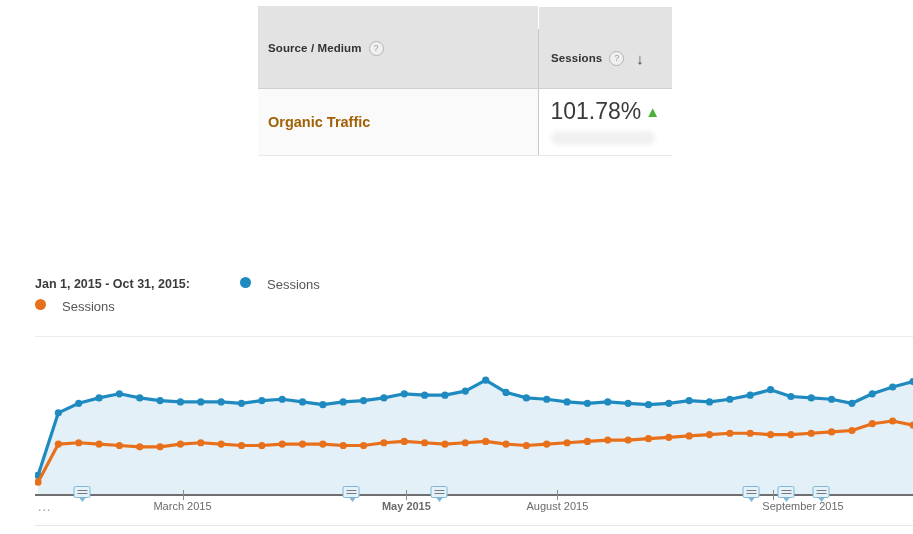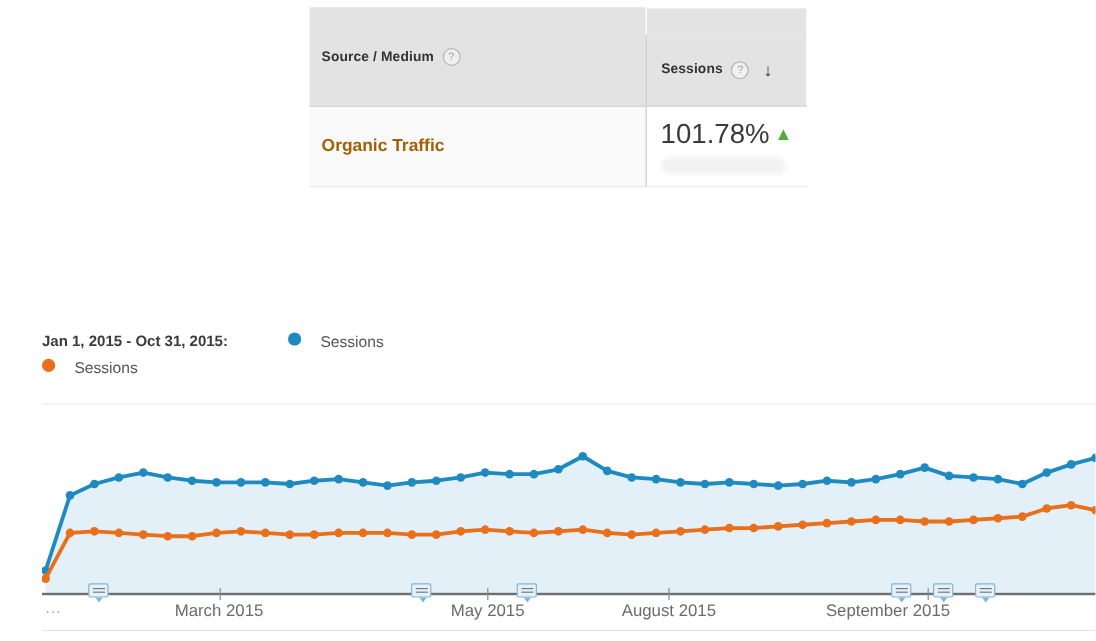--- a/index.html
+++ b/index.html
@@ -205,21 +205,21 @@
   .axis-tick {
     position: absolute;
     top: 0;
     width: 1px;
     height: 10px;
     background: #8a8a8a;
   }
   .axis-label {
     position: absolute;
     top: 10px;
-    font-size: 14px;
+    font-size: 11px;
     color: #6b6b6b;
     transform: translateX(-50%);
     white-space: nowrap;
   }
   .axis-ellipsis {
     position: absolute;
     top: 10px;
     left: 3px;
     font-size: 12.5px;
     color: #9a9a9a;
@@ -412,25 +412,25 @@
     </svg>
 </div>
 
 <div class="axis-block">
   <div class="axis-line"></div>
   <div id="axis-items">
       <div class="axis-ellipsis">...</div>
       <div class="axis-tick" style="left: 147.504px;"></div>
       <div class="axis-label" style="left: 147.504px;">March 2015</div>
       <div class="axis-tick" style="left: 371.394px;"></div>
-      <div class="axis-label" style="left: 371.394px;">May 2015</div>
+      <div class="axis-label" style="left: 371.394px; font-weight: bold;">May 2015</div>
       <div class="axis-tick" style="left: 522.41px;"></div>
       <div class="axis-label" style="left: 522.41px;">August 2015</div>
       <div class="axis-tick" style="left: 737.52px;"></div>
-      <div class="axis-label" style="left: 705px;">September 2015</div>
+      <div class="axis-label" style="left: 768px;">September 2015</div>
     </div>
   <div id="annotation-items">
       <div class="annotation-marker" style="left: 46.534px;">
         <div class="ann-box"></div>
       </div>
       <div class="annotation-marker" style="left: 316.08px;">
         <div class="ann-box"></div>
       </div>
       <div class="annotation-marker" style="left: 403.88px;">
         <div class="ann-box"></div>

